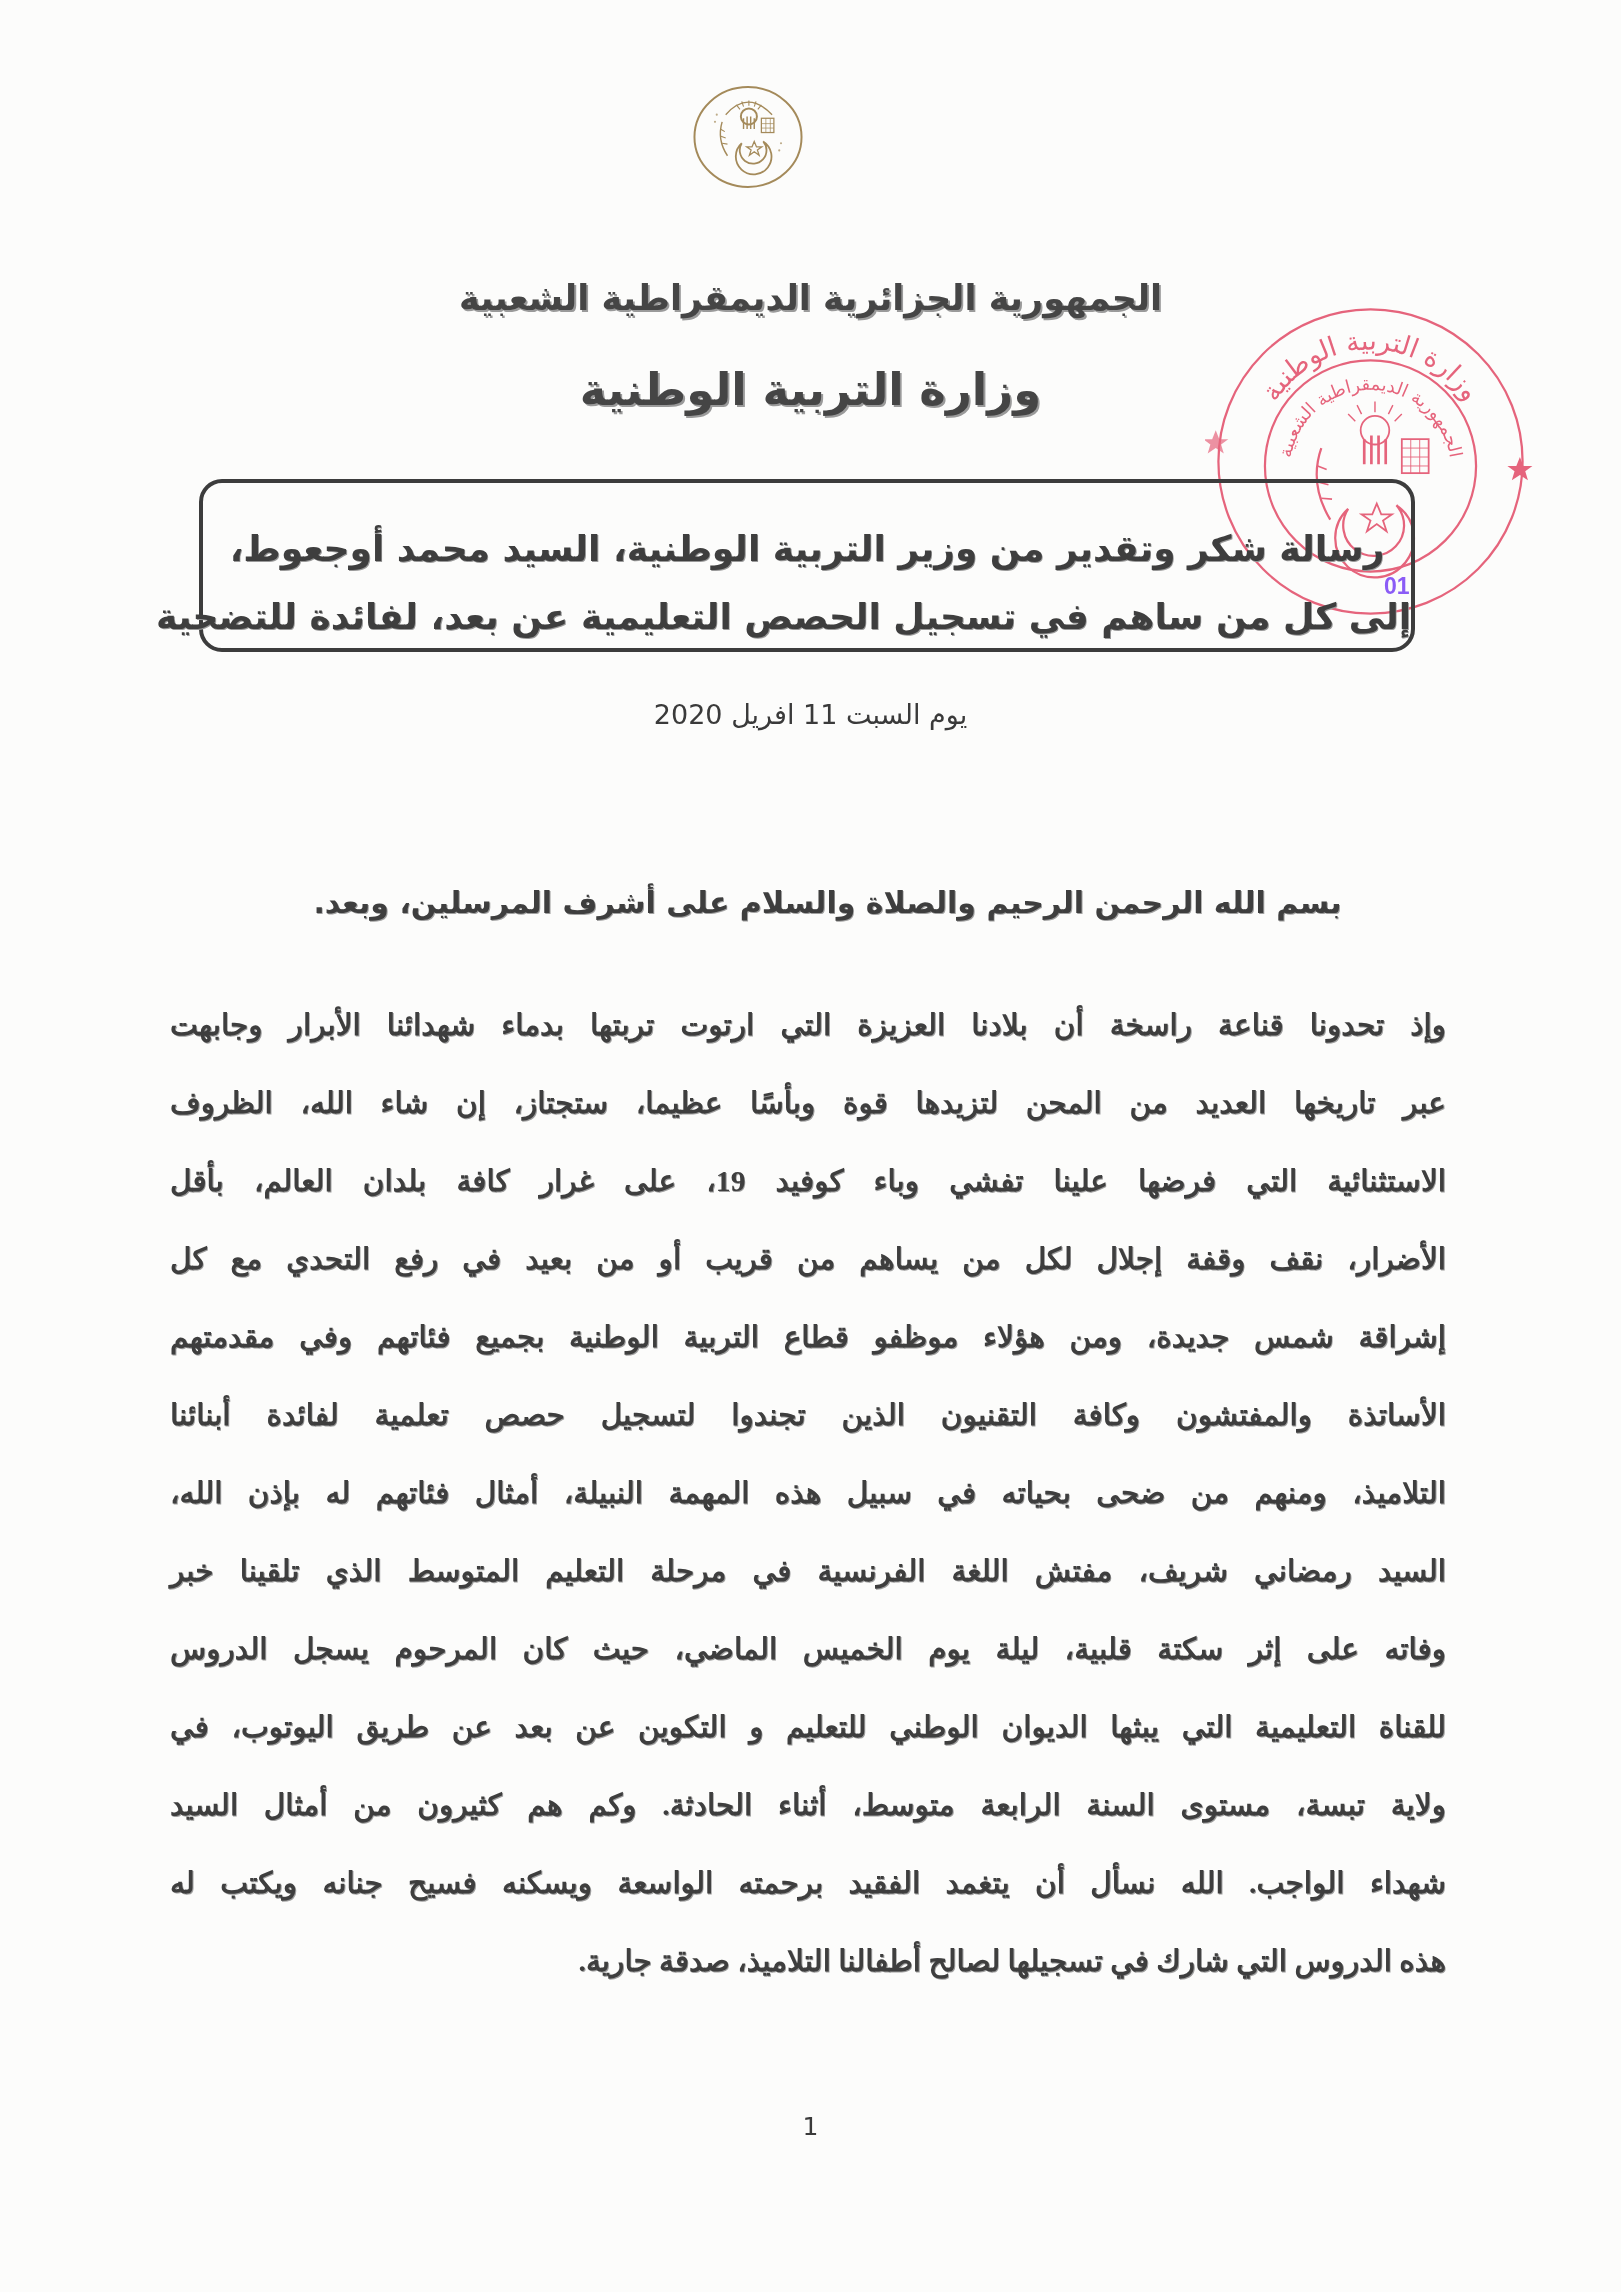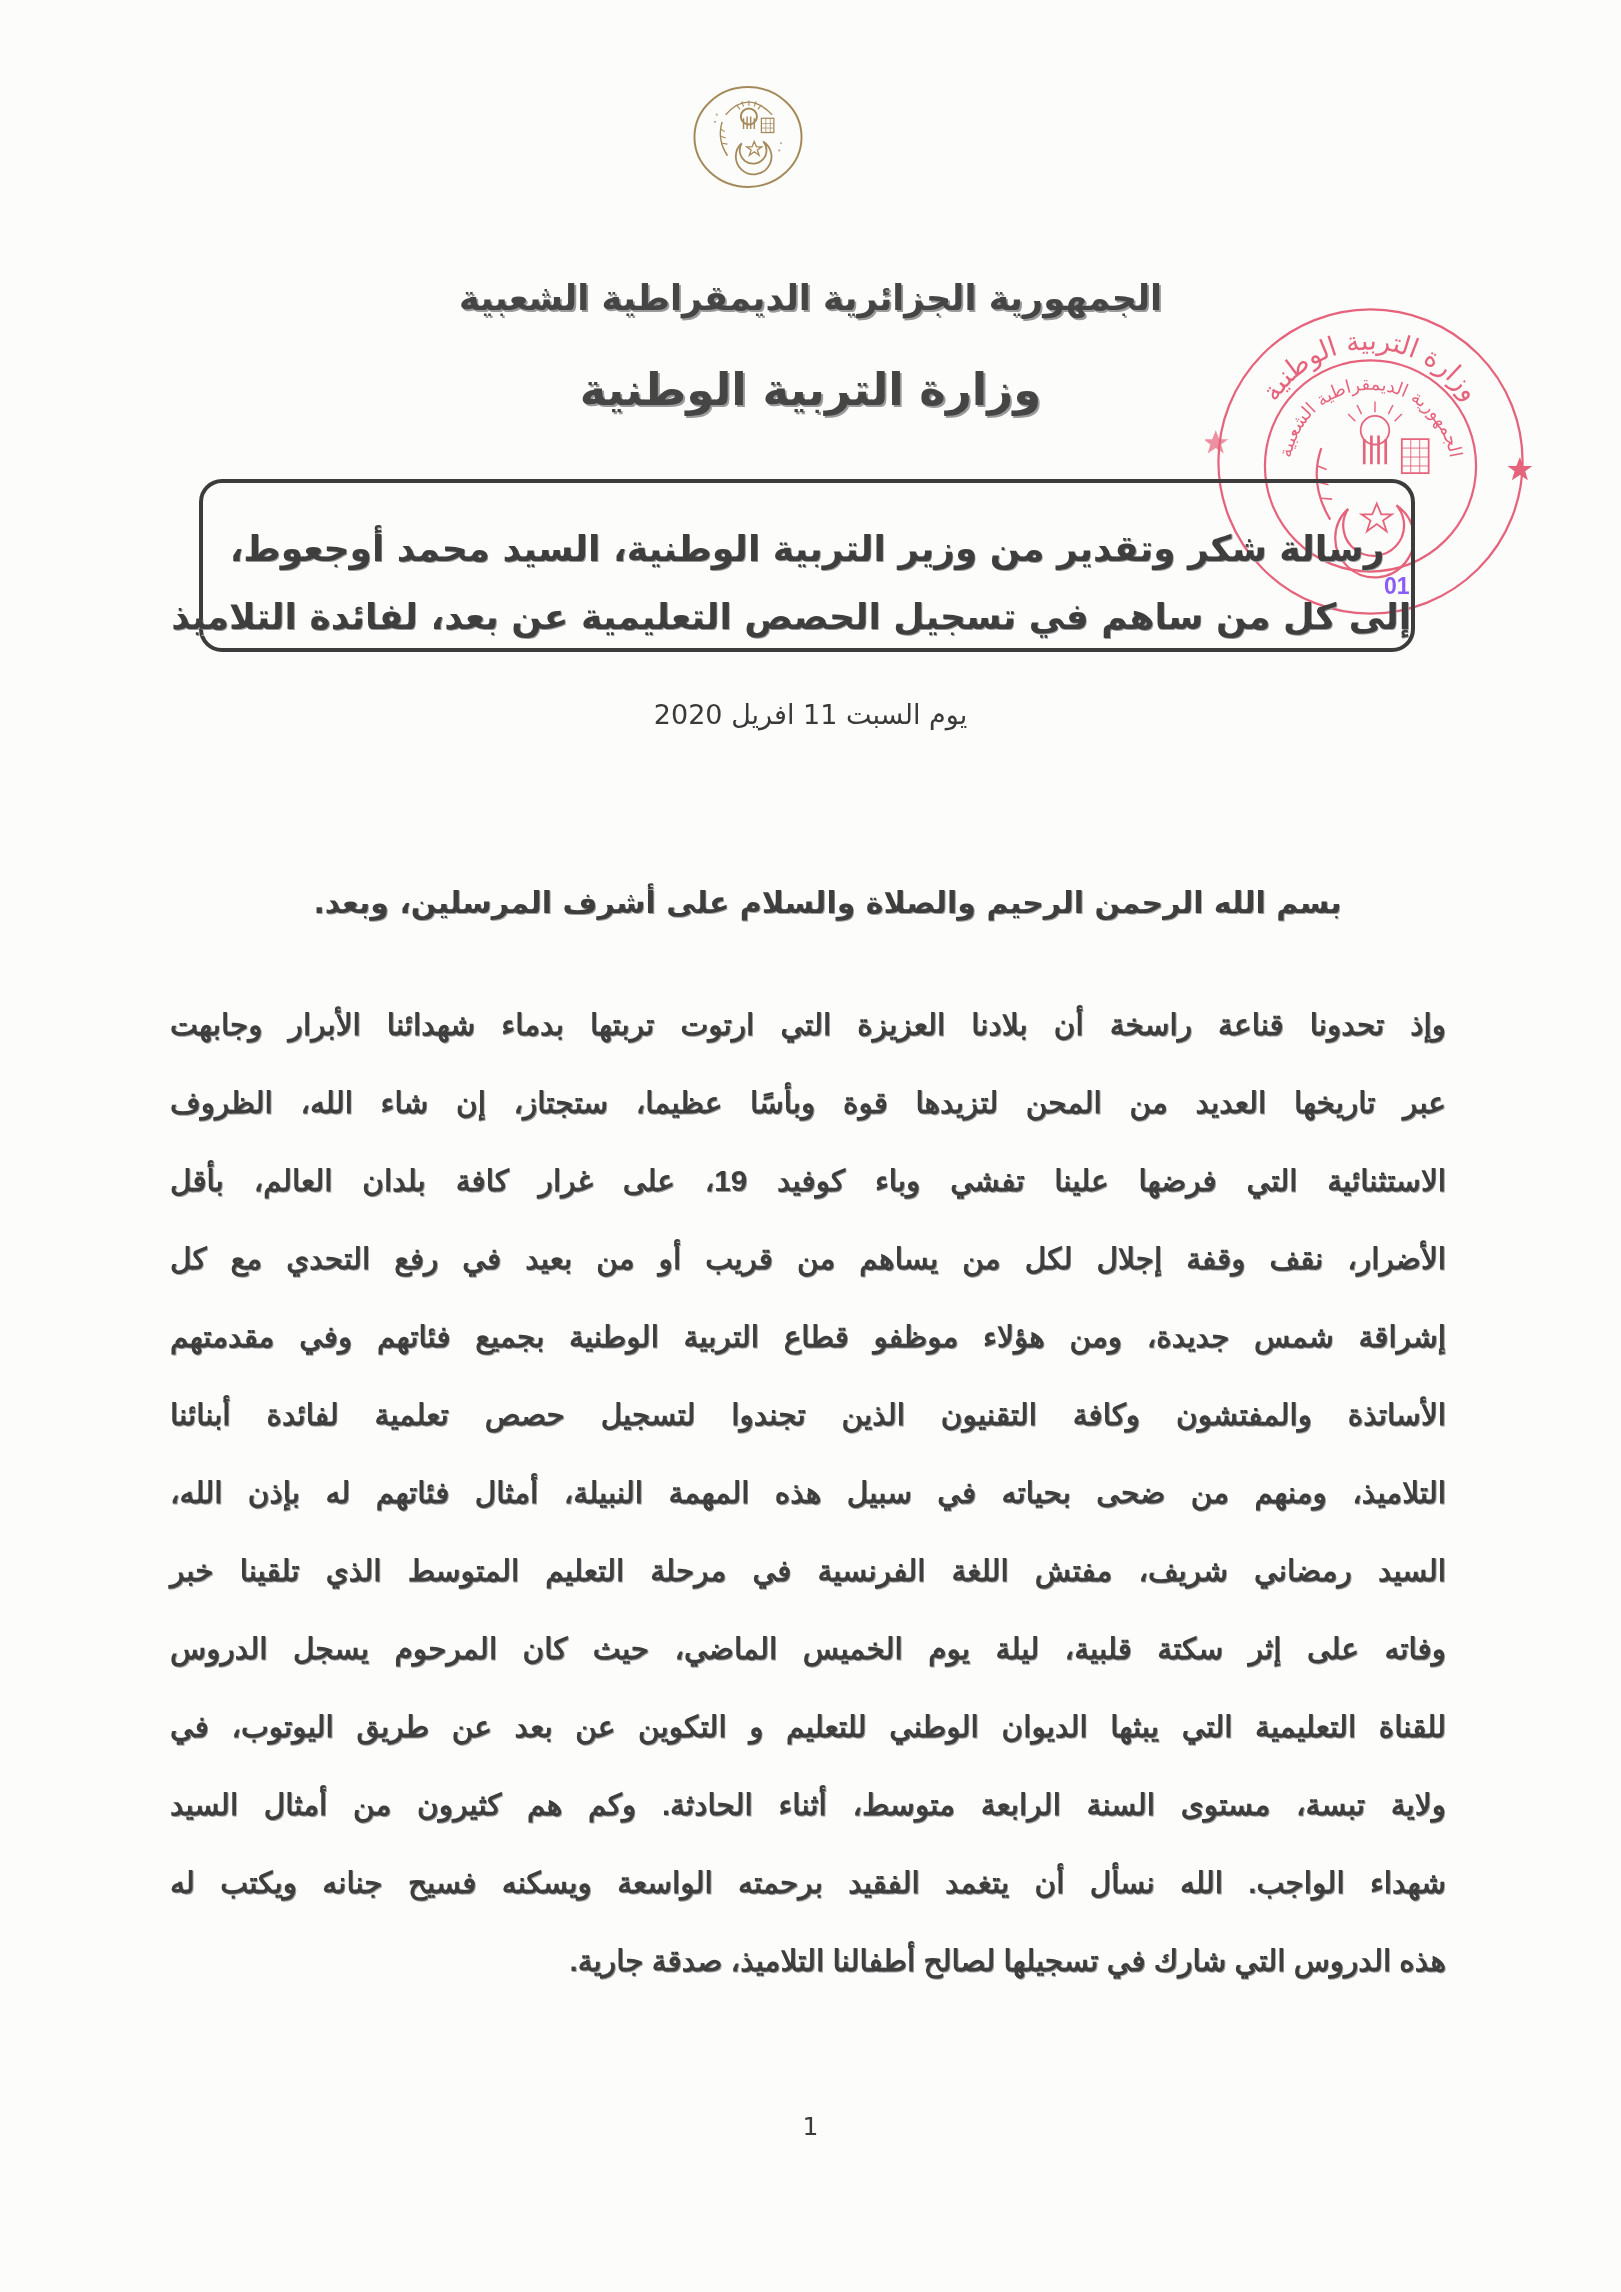--- a/index.html
+++ b/index.html
@@ -119,21 +119,21 @@
       width: 1276px;
       top: 999px;
       direction: rtl;
       text-align: justify;
       text-align-last: right;
     }
     .body-line {
       display: block;
       height: 52px;
       margin-bottom: 0;
-      font-family: Liberation Sans, sans-serif;
+      font-family: Liberation Serif, serif;
       font-weight: bold;
       font-size: 29.6px;
       line-height: 52px;
       color: #3e3e3e;
       text-shadow: 0.9px 0.9px 0 #9e9e9e;
       white-space: nowrap;
       text-align: justify;
       text-align-last: justify;
     }
     .body-line.last {
@@ -209,21 +209,21 @@
     <text font-family="DejaVu Sans, sans-serif" font-size="30" fill="#e24a66" direction="rtl">
       <textPath href="#stampOuterArc" startOffset="50%" text-anchor="middle">وزارة التربية الوطنية</textPath>
     </text>
     <text font-family="DejaVu Sans, sans-serif" font-size="20" fill="#e24a66" direction="rtl">
       <textPath href="#stampInnerArc" startOffset="50%" text-anchor="middle">الجمهورية الديمقراطية الشعبية</textPath>
     </text>
   </svg>
 
   <div class="subject-box">
     <span class="subject-line">رسالة شكر وتقدير من وزير التربية الوطنية، السيد محمد أوجعوط،</span>
-    <span class="subject-line">إلى كل من ساهم في تسجيل الحصص التعليمية عن بعد، لفائدة التلاميذ</span>
+    <span class="subject-line">إلى كل من ساهم في تسجيل الحصص التعليمية عن بعد، لفائدة للتضحية</span>
   </div>
   <div class="stamp-number">01</div>
 
   <div class="date">يوم السبت 11 افريل 2020</div>
 
   <div class="opening">بسم الله الرحمن الرحيم والصلاة والسلام على أشرف المرسلين، وبعد.</div>
 
   <div class="body-text">
     <div class="body-line-wrap">
         <span class="body-line">وإذ تحدونا قناعة راسخة أن بلادنا العزيزة التي ارتوت تربتها بدماء شهدائنا الأبرار وجابهت</span>

